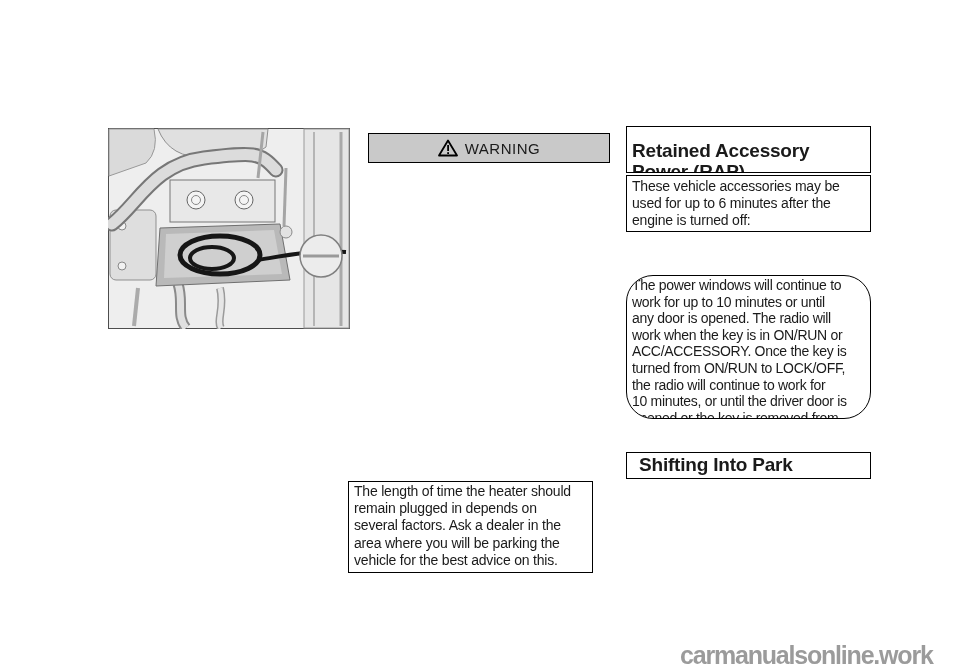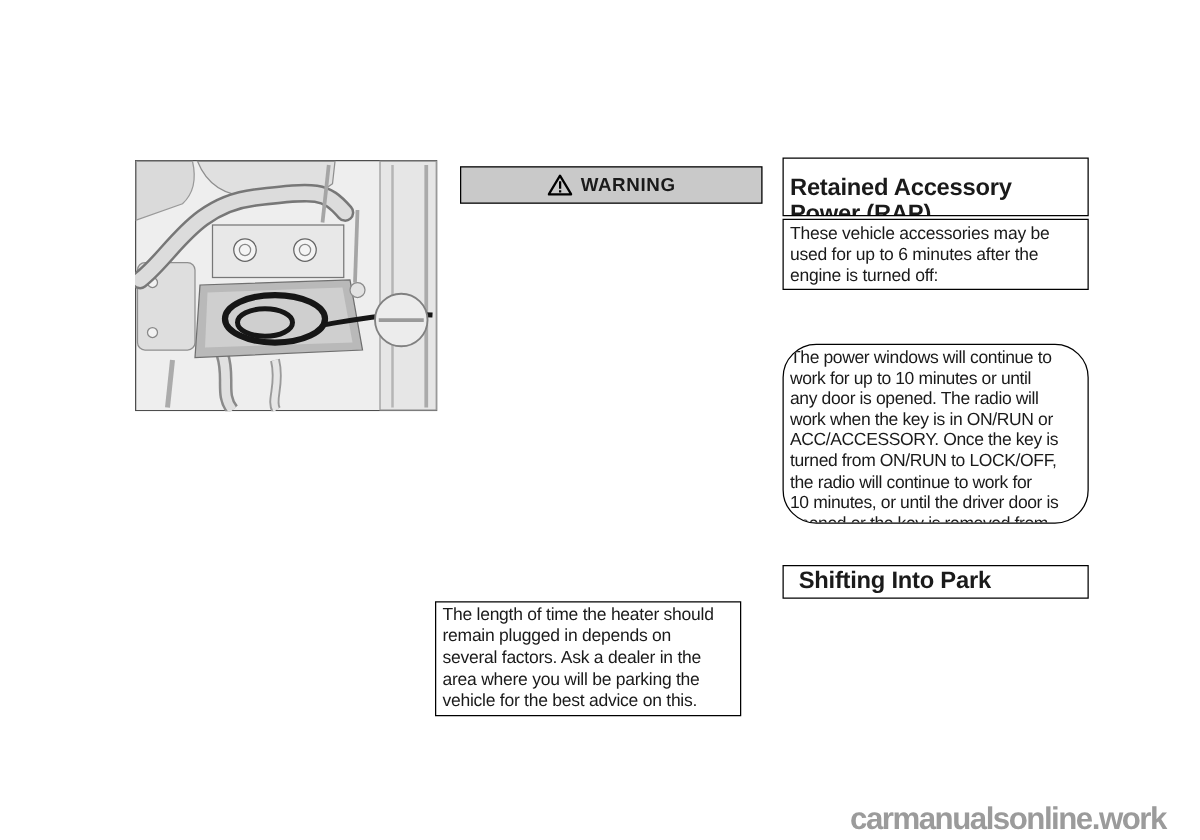--- a/index.html
+++ b/index.html
@@ -20,21 +20,21 @@
   }
   
   .figure{left:108px;top:128px;width:242px;height:201px;}
   .figure svg{display:block;width:100%;height:100%;}
   
   .warning{
     left:368px;top:133px;width:242px;height:30px;
     background:var(--warning_fill);border:1.5px solid var(--border);
     display:flex;align-items:center;justify-content:center;gap:7px;
   }
-  .warning .label{font-weight:bold;font-size:15px;letter-spacing:.5px;}
+  .warning .label{font-weight:normal;font-size:15px;letter-spacing:.5px;}
   .warning svg{display:block;}
   
   .heater{
     left:348px;top:481px;width:245px;height:92px;
     font-size:14px;line-height:17.2px;letter-spacing:-0.2px;
     padding:1px 0 0 5px;
   }
   
   .rap-heading{
     left:626px;top:126px;width:245px;height:47px;

